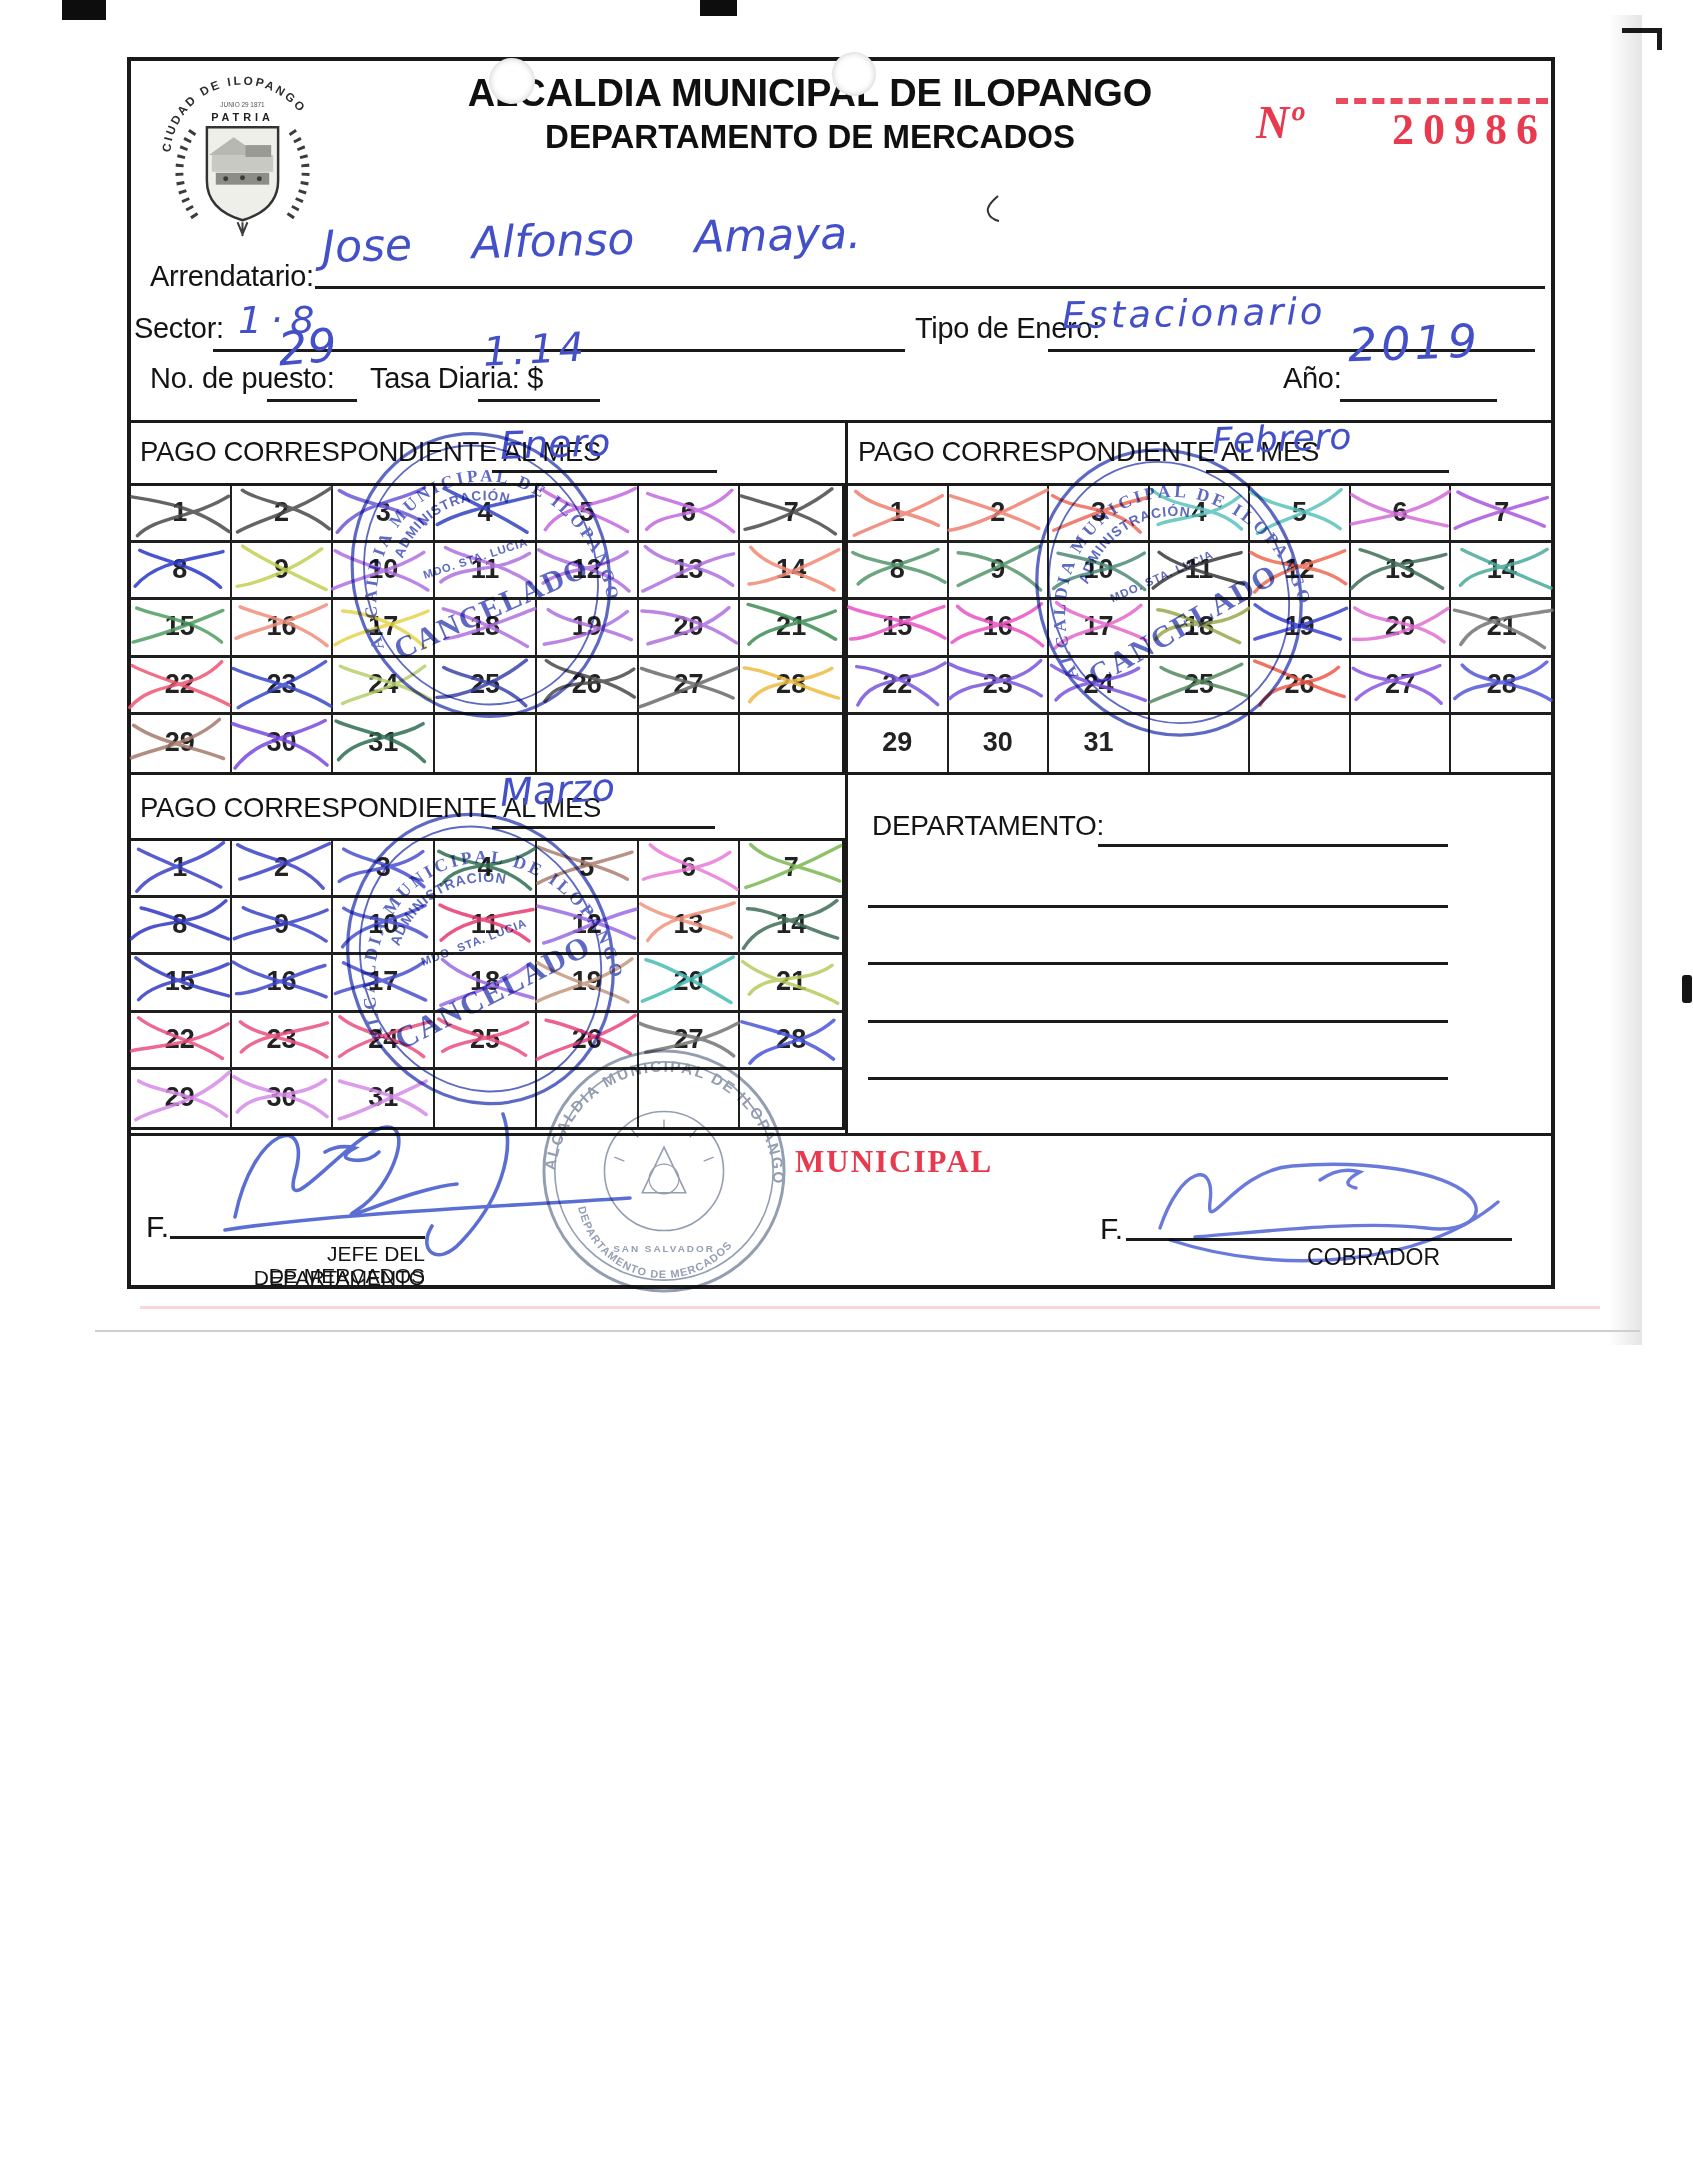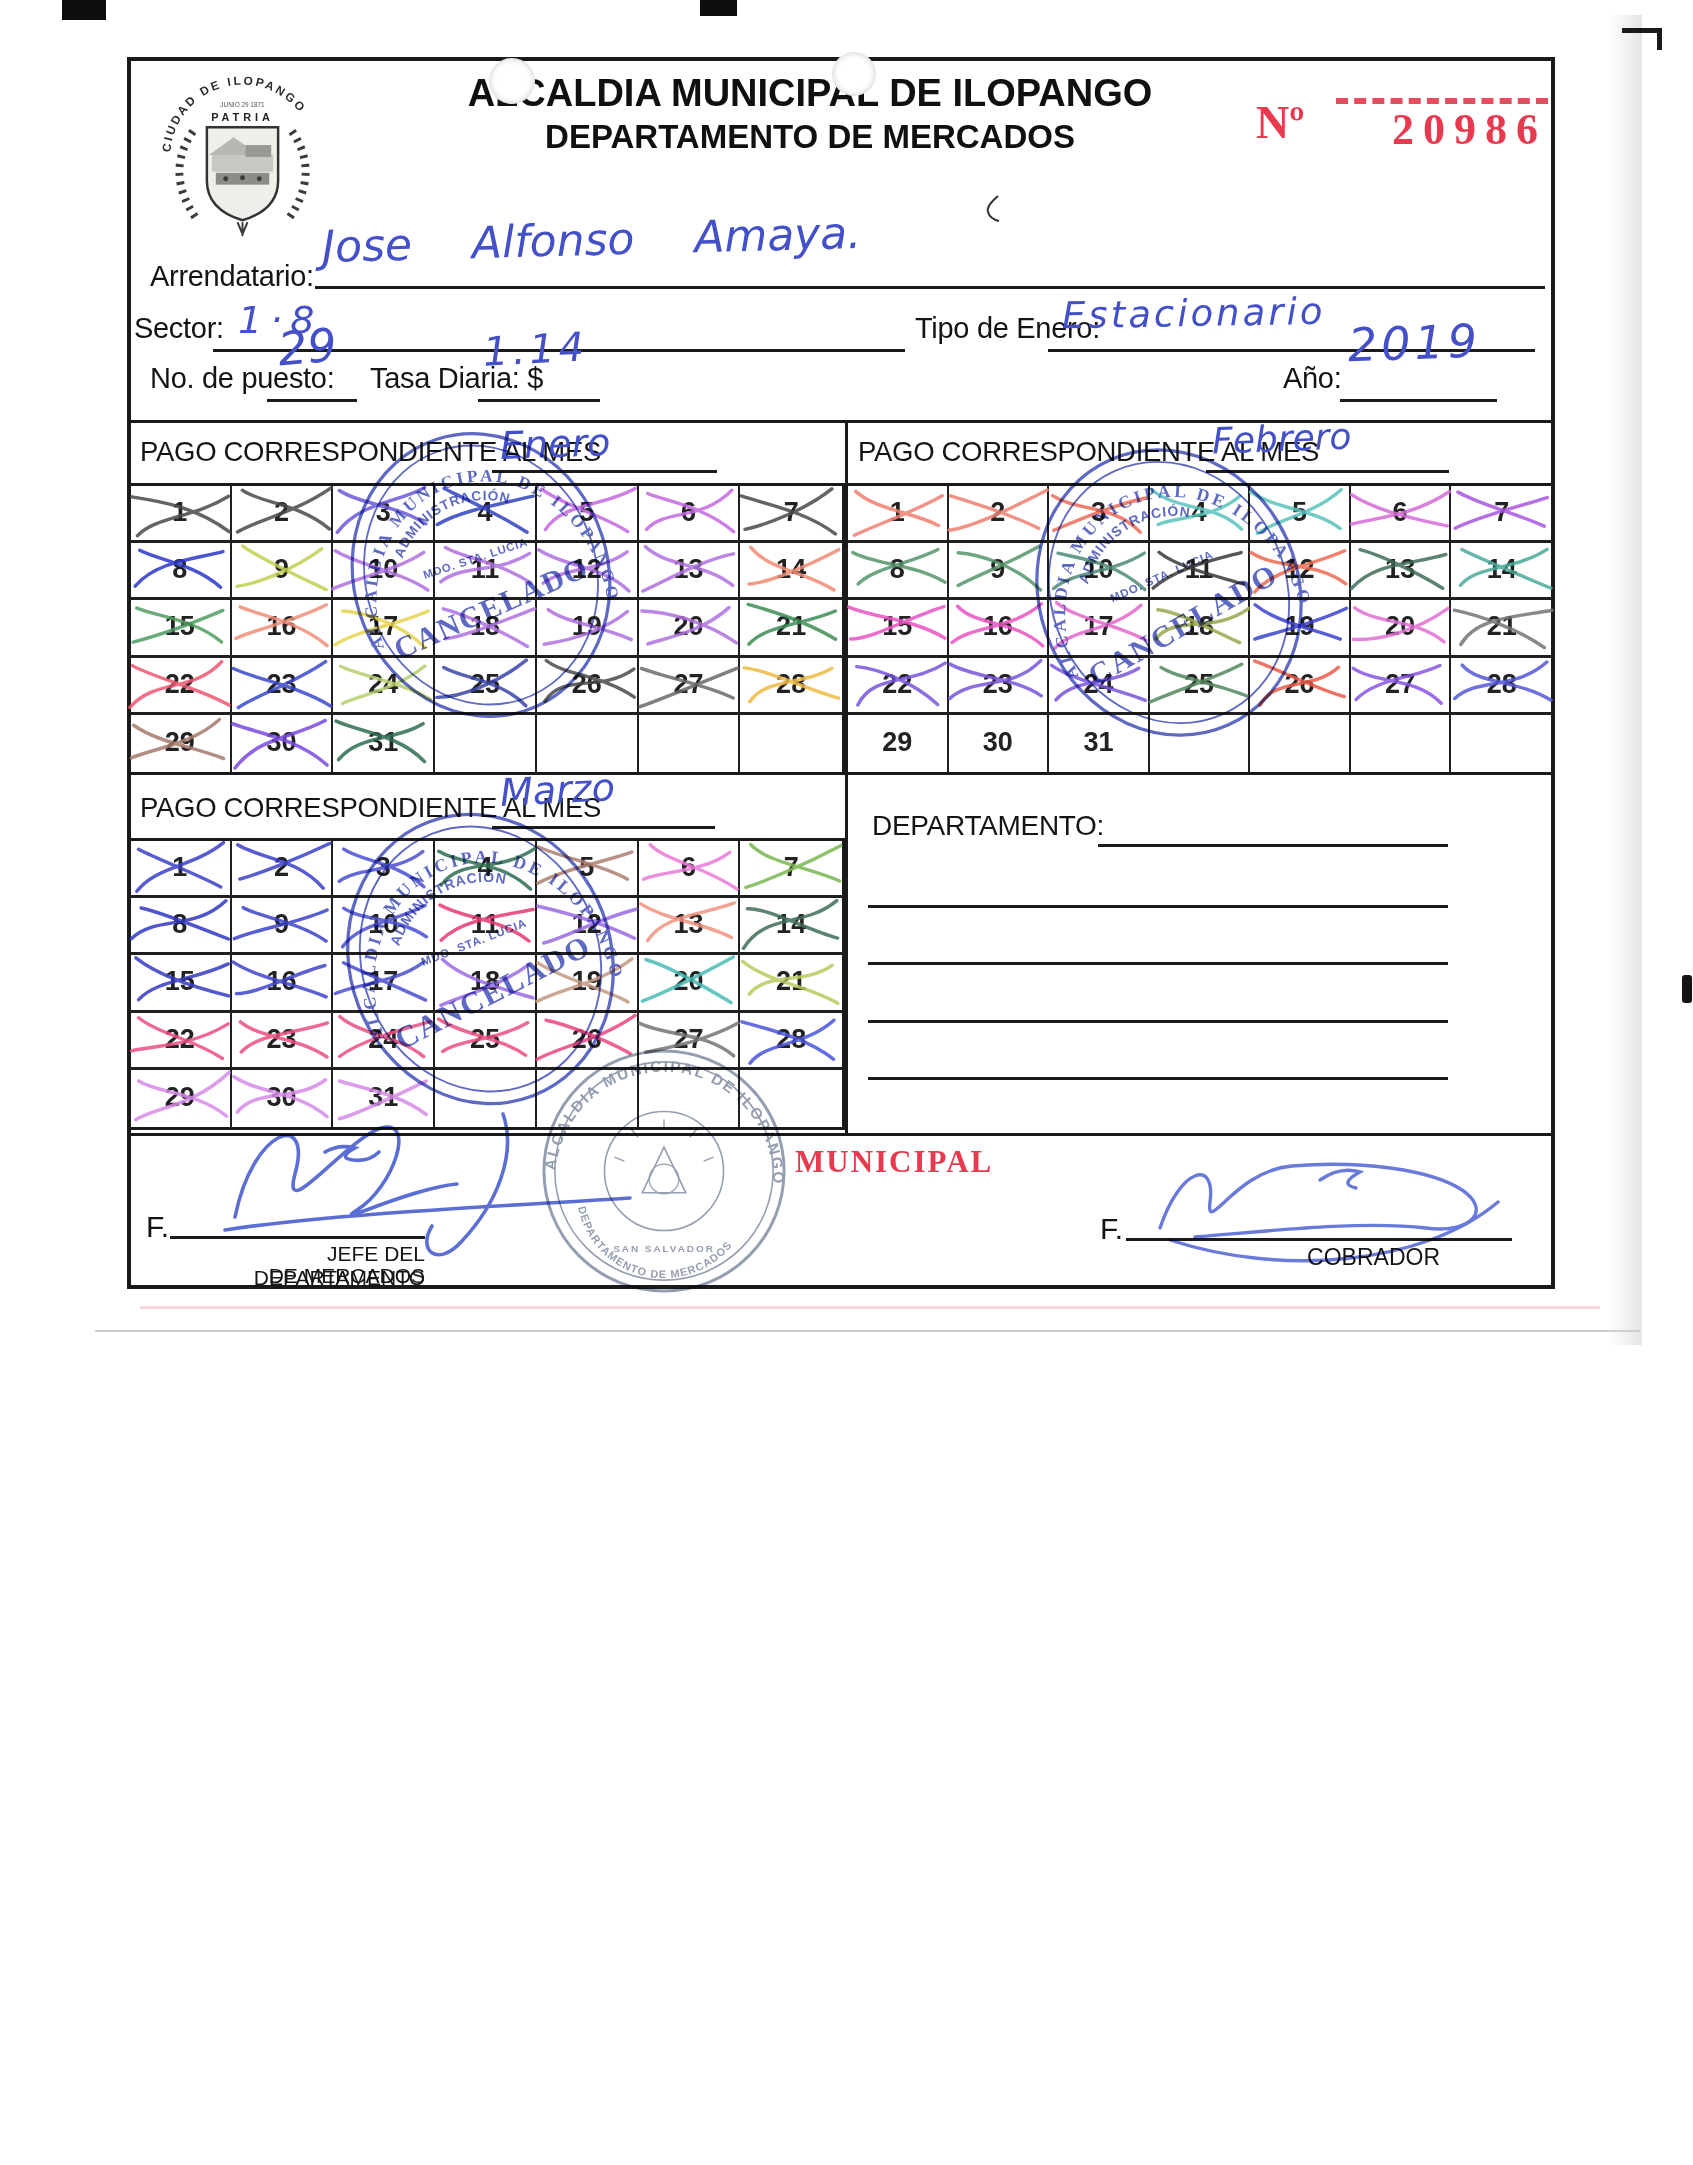--- a/index.html
+++ b/index.html
@@ -62,21 +62,21 @@
   <path d="M45 74 Q16 116 48 162" fill="none" stroke="#3c3c3c" stroke-width="8" stroke-dasharray="3 6"></path>
   <path d="M145 74 Q174 116 142 162" fill="none" stroke="#3c3c3c" stroke-width="8" stroke-dasharray="3 6"></path>
   <path d="M90 166 l5 12 l5 -12 M95 166 v14" stroke="#3c3c3c" stroke-width="2" fill="none"></path>
 </svg>
 
 <div class="title" style="top:72px;font-size:38px;">ALCALDIA MUNICIPAL DE ILOPANGO</div>
 <div class="title" style="top:118px;font-size:33px;">DEPARTAMENTO DE MERCADOS</div>
 <div class="punch" style="left:489px;top:58px;width:46px;height:46px;"></div>
 <div class="punch" style="left:832px;top:52px;width:44px;height:44px;"></div>
 
-<div class="abs red-serif" style="left:1256px;top:96px;font-size:46px;">Nº</div>
+<div class="abs red-serif" style="left:1256px;top:96px;font-size:46px;font-style:italic;">Nº</div>
 <div class="abs" style="left:1336px;top:98px;width:212px;border-top:6px dashed #e84a5e;"></div>
 <div class="abs red-serif" style="left:1392px;top:104px;font-size:44px;letter-spacing:9px;">20986</div>
 
 <div class="lbl" style="left:150px;top:250px;margin-top:10px;">Arrendatario:</div>
 <div class="uline" style="left:315px;top:286px;width:1230px;"></div>
 <div class="hw" style="left:322px;top:214px;font-size:44px;word-spacing:46px;transform:rotate(-1.5deg);">Jose Alfonso Amaya.</div>
 
 <div class="lbl" style="left:134px;top:312px;">Sector:</div>
 <div class="uline" style="left:213px;top:349px;width:692px;"></div>
 <div class="hw" style="left:238px;top:298px;font-size:38px;letter-spacing:8px;">1·8</div>

